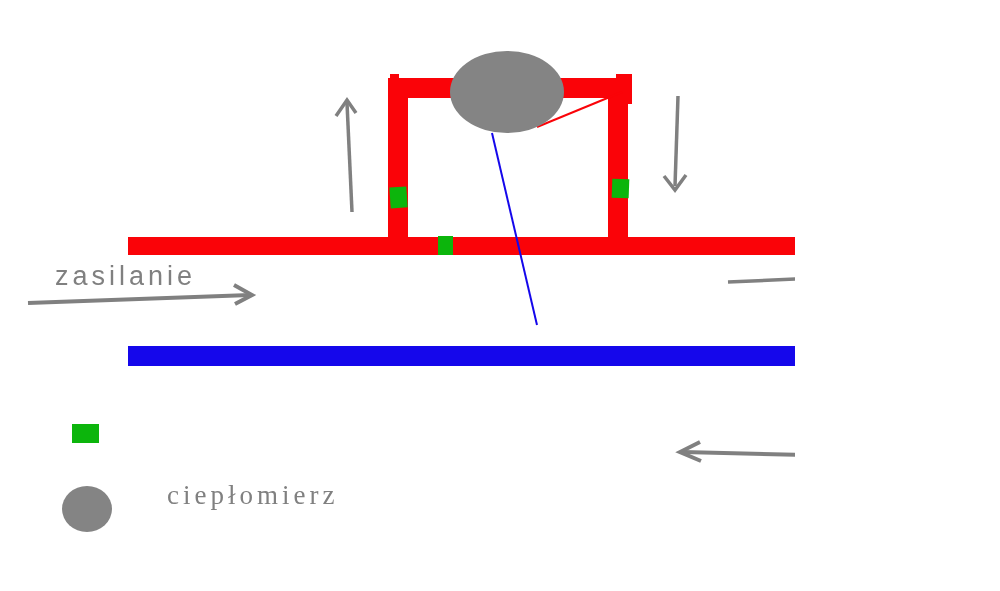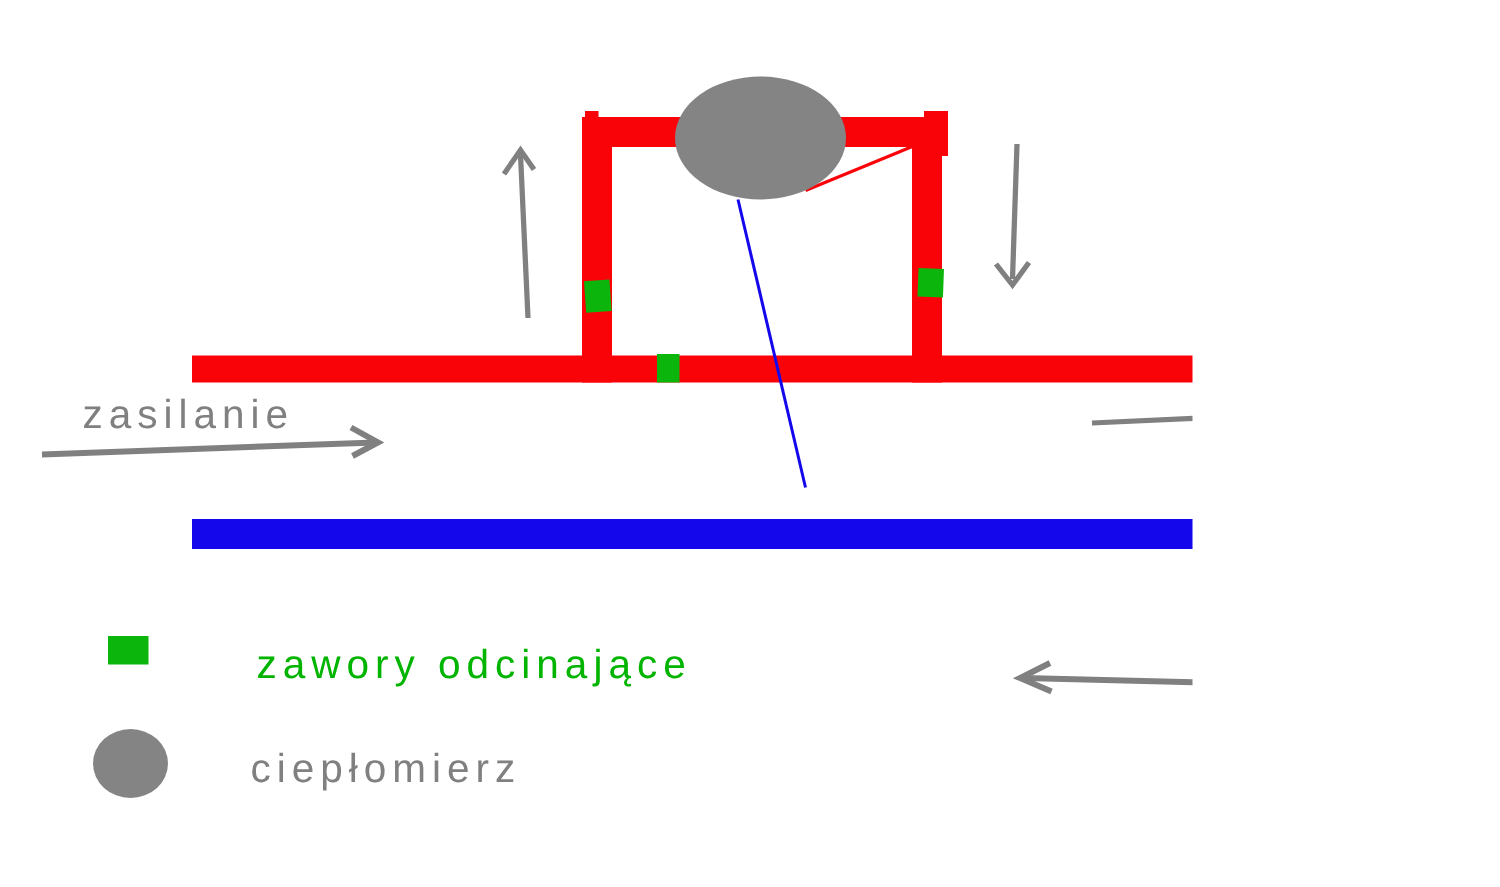--- a/index.html
+++ b/index.html
@@ -25,21 +25,21 @@
     font-size: 27px;
     letter-spacing: 4px;
     white-space: nowrap;
     line-height: 1;
   }
   .lbl-gray  { color: var(--text-gray); }
   .lbl-green { color: var(--text-green); }
   #label-supply  { left: 55px;  top: 263px; }
   #label-return  { left: 742px; top: 409px; }
   #label-valves  { left: 171px; top: 430px; }
-  #label-meter   { left: 167px; top: 499px; }
+  #label-meter   { left: 167px; top: 482px; font-family: Liberation Serif, serif; }
 </style>
 </head>
 <body>
 
 <div id="canvas" style="--text-gray: #808080; --text-green: #00b400; background: rgb(255, 255, 255);">
 
   <svg id="diagram-svg" width="1000" height="591" viewBox="0 0 1000 591">
 
     <rect x="128" y="237" width="794" height="18" fill="#fa0308"></rect>
 
@@ -90,17 +90,16 @@
       <polyline points="700,442 680,452 701,461"></polyline>
     </g>
 
     <rect x="72" y="424" width="27" height="19" fill="#0cb50c"></rect>
     <ellipse cx="87" cy="509" rx="25" ry="23" fill="#848484"></ellipse>
   </svg>
 
   <div class="lbl lbl-gray" id="label-supply">zasilanie</div>
 
 
-  <div class="lbl lbl-green" id="label-valves">zawory odcinające</div>
 
   <div class="lbl lbl-gray" id="label-meter">ciepłomierz</div>
 
 </div>
 
 </body></html>

